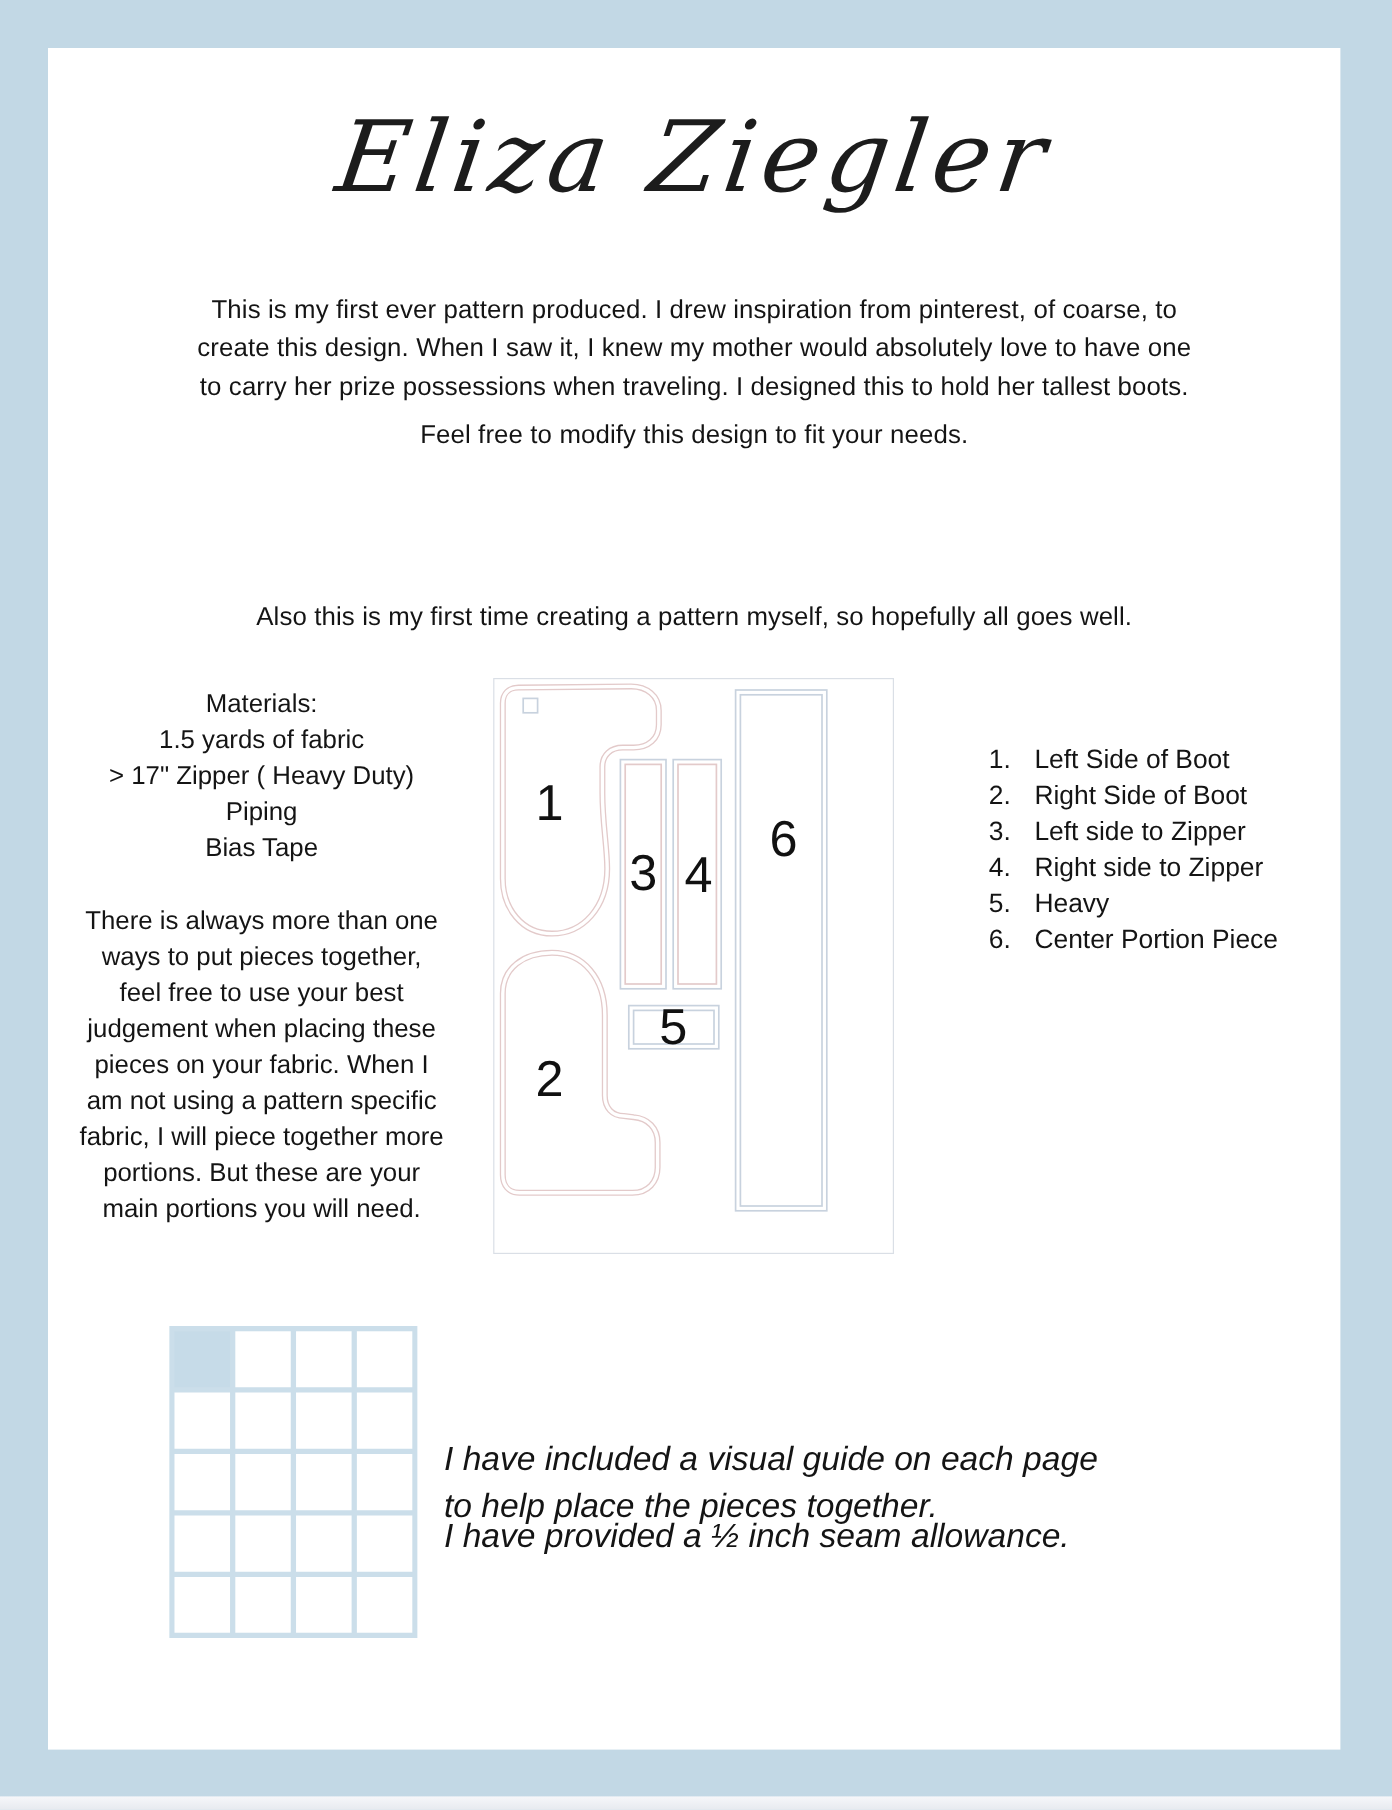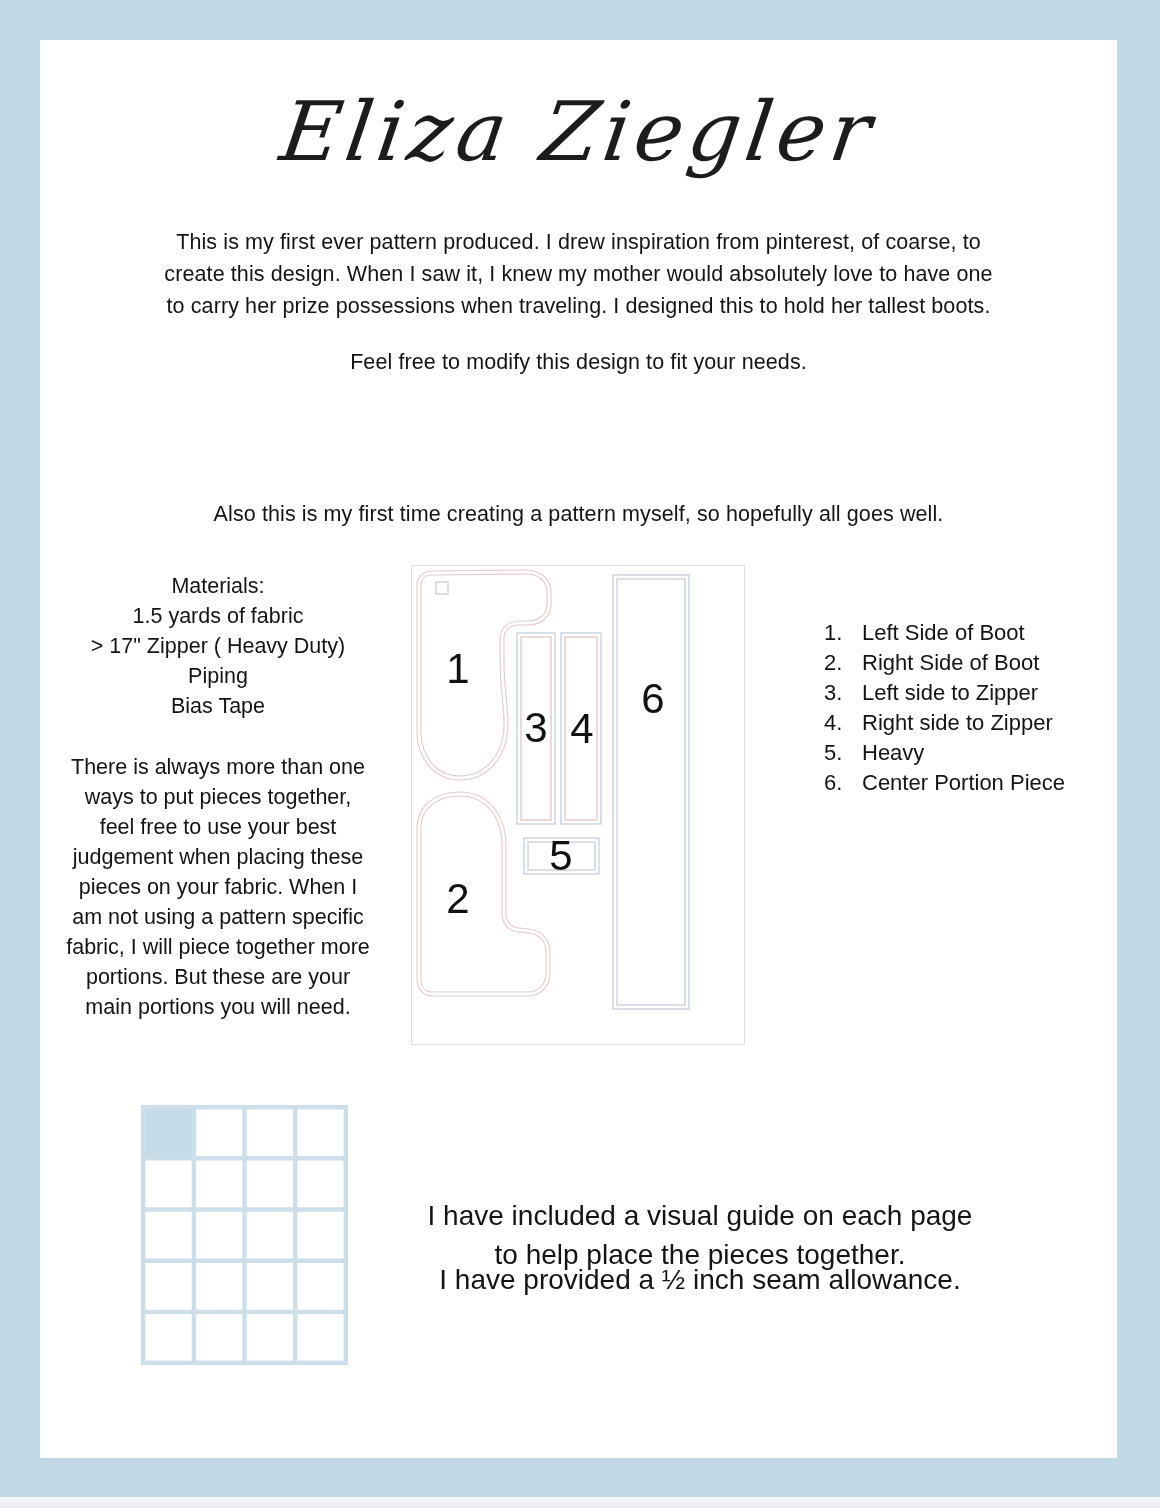--- a/index.html
+++ b/index.html
@@ -24,21 +24,21 @@
     font-size:82px;letter-spacing:5px;
     transform:skewX(-8deg);
     color:#1c1c1c;
     white-space:nowrap;
   }
   .para{
     position:absolute;left:50%;transform:translateX(-50%);
     width:940px;text-align:center;white-space:pre-line;
     font-size:21.5px;line-height:32px;letter-spacing:0.1px;
   }
-  .p1{top:186px;}
+  .p1{top:202px;}
   .p2{top:306px;}
   .p3{top:366px;}
   .p4{top:458px;}
   .materials{
     position:absolute;left:0;top:531px;width:356px;
     text-align:center;font-size:21.5px;line-height:30px;
   }
   .placement-note{
     position:absolute;left:10px;top:712px;width:336px;
     text-align:center;white-space:pre-line;
@@ -58,22 +58,22 @@
     font-size:22px;
   }
   .legend-row{display:flex;height:30px;align-items:baseline;line-height:30px;}
   .legend-num{width:38px;flex:0 0 auto;}
   .legend-label{flex:1;text-align:left;}
   .grid-guide{
     position:absolute;left:101px;top:1065px;width:207px;height:260px;
   }
   .guide{
     position:absolute;left:330px;width:660px;
-    text-align:center;white-space:pre-line;
-    font-size:28px;line-height:39px;
+    text-align:left;white-space:pre-line;
+    font-size:28px;line-height:39px;font-style:italic;
   }
   .g1{top:1156px;}
   .g2{top:1220px;}
   .bottom-strip{
     position:absolute;left:0;top:1497px;width:1160px;height:11px;
     background:linear-gradient(#f6f7fa,#e7eaef);
   }
 </style>
 </head>
 <body>

